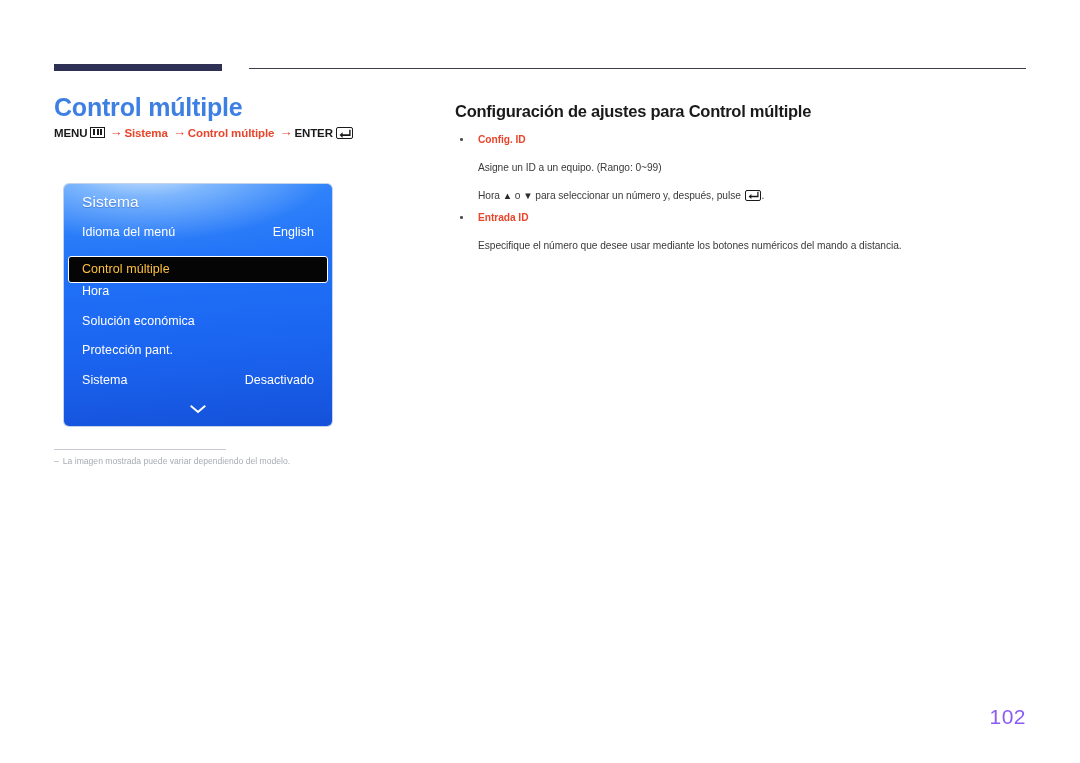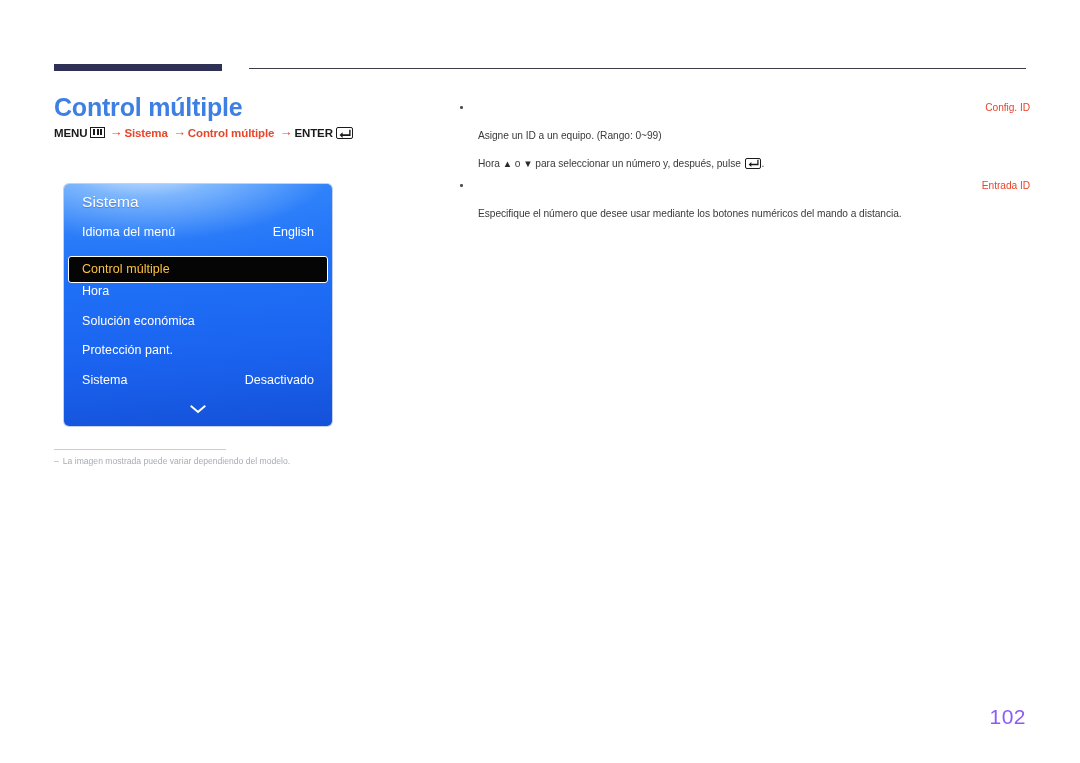--- a/index.html
+++ b/index.html
@@ -230,25 +230,24 @@
     color: #1a1a1a;
     letter-spacing: -0.25px;
     line-height: 22px;
     margin: 0 0 10px 0;
   }
   .bullet-block { margin-bottom: 7px; }
   .bullet-head {
     position: relative;
     padding-left: 23px;
     font-size: 10.2px;
-    font-weight: normal;
+    font-weight: bold;
     color: #e8452a;
     line-height: 16px;
     letter-spacing: -0.05px;
-    text-align: right;
   }
   .bullet-head .dot {
     position: absolute;
     left: 5px;
     top: 6px;
     width: 2.6px;
     height: 2.6px;
     background: #4d4d4d;
     border-radius: 50%;
   }
@@ -341,20 +340,21 @@
   </div>
 </div>
 
 <div class="foot-rule"></div>
 <div class="footnote">
   <span class="dash">–</span><span>La imagen mostrada puede variar dependiendo del modelo.</span>
 </div>
 
 <div class="right-col">
 
+  <h2 class="sec-title">Configuración de ajustes para Control múltiple</h2>
 
   <div class="bullet-block">
     <div class="bullet-head">
       <span class="dot"></span><span>Config. ID</span>
     </div>
     <div class="bullet-line">
       <span>Asigne un ID a un equipo. (Rango: 0~99)</span>
     </div>
     <div class="bullet-line">
       <span>Hora </span><span class="tri">▲</span><span> o </span><span class="tri">▼</span><span> para seleccionar un número y, después, pulse </span><span class="icon-enter inline">

